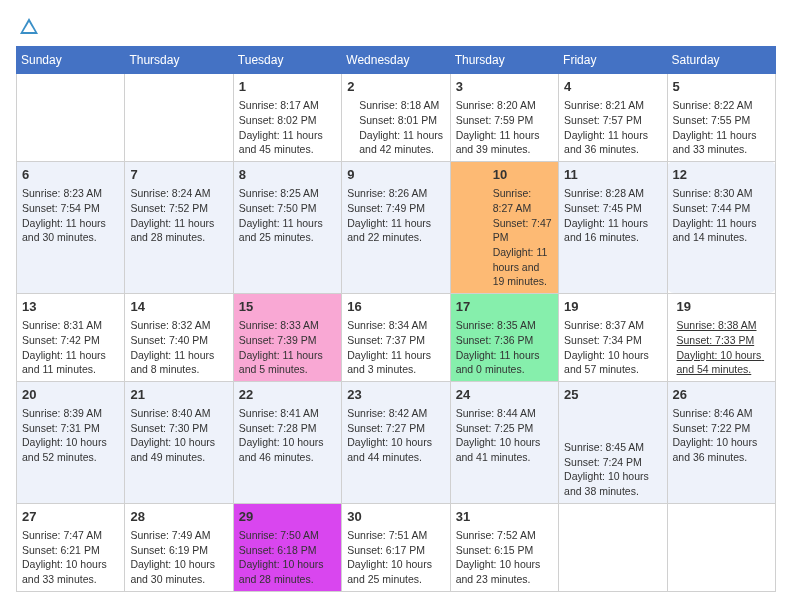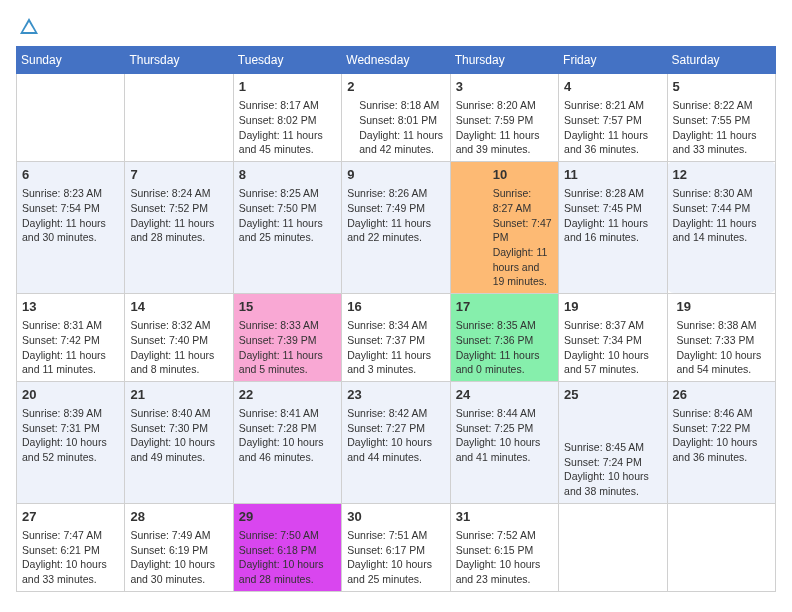--- a/index.html
+++ b/index.html
@@ -224,21 +224,21 @@
 Daylight: 11 hours and 0 minutes.</div>
         </td>
         <td style="background: rgb(255, 255, 255);">
           <span class="day-number">19</span>
           <div class="cell-content" style="white-space: pre-wrap;">Sunrise: 8:37 AM
 Sunset: 7:34 PM
 Daylight: 10 hours and 57 minutes.</div>
         </td>
         <td style="background: rgb(255, 255, 255); padding-left: 9px;">
           <span class="day-number">19</span>
-          <div class="cell-content" style="white-space: pre-wrap;">Sunrise: 8:38 AM
+          <div class="cell-content" style="white-space: pre-wrap; text-decoration: underline;">Sunrise: 8:38 AM
 Sunset: 7:33 PM
 Daylight: 10 hours and 54 minutes.</div>
         </td>
       </tr>
       <tr>
         <td style="background: rgb(238, 242, 250);">
           <span class="day-number">20</span>
           <div class="cell-content" style="white-space: pre-wrap;">Sunrise: 8:39 AM
 Sunset: 7:31 PM
 Daylight: 10 hours and 52 minutes.</div>

